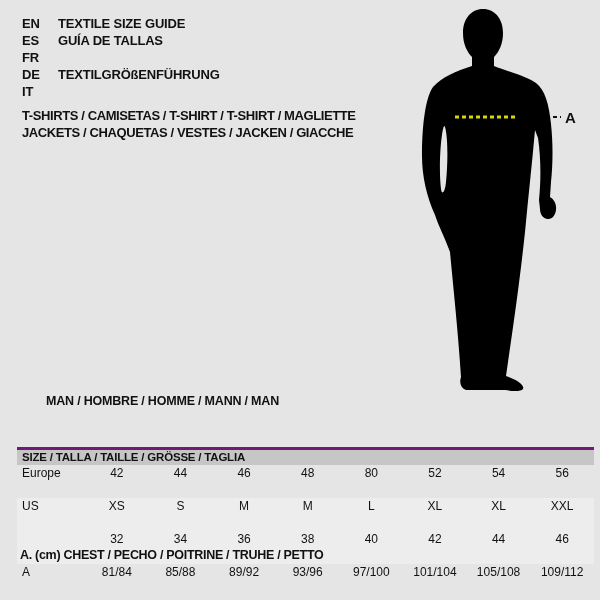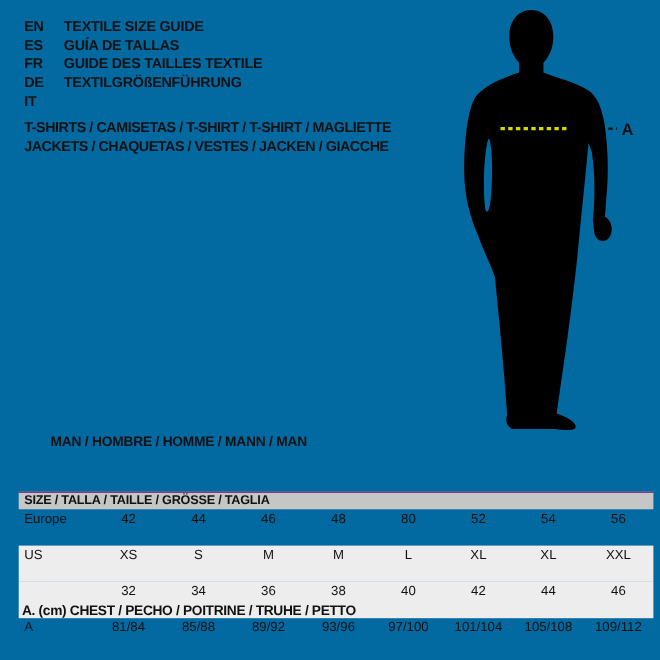--- a/index.html
+++ b/index.html
@@ -1,40 +1,40 @@
 <!DOCTYPE html>
 <html><head>
 <meta charset="utf-8">
 <style>
   html,body { margin:0; padding:0; }
   body {
     width:600px; height:600px; background:#ffffff;
     font-family:"Liberation Sans", sans-serif; color:#111111;
     -webkit-font-smoothing:antialiased;
   }
-  .page { position:relative; width:600px; height:600px; overflow:hidden; background:#0369a1; }
+  .page { position:relative; width:600px; height:600px; overflow:hidden; background:#e5e5e5; }
 
   
   .lang-block { position:absolute; left:22px; top:15px; }
   .lang-row { display:flex; height:17px; line-height:17px; font-size:13px; font-weight:bold; letter-spacing:-0.2px; }
   .lang-code { width:36px; flex:0 0 36px; }
 
   
   .cat-block { position:absolute; left:22px; top:107px; font-size:13px; font-weight:bold; line-height:17px; letter-spacing:-0.4px; white-space:nowrap; }
 
   
   .figure-wrap { position:absolute; left:398px; top:0; width:190px; height:400px; }
 
   
   .section-title { position:absolute; left:22px; top:394px; font-size:12.5px; font-weight:bold; letter-spacing:-0.2px;margin-left:24px; }
 
   
   .size-table { position:absolute; left:17px; top:447px; width:577px; font-size:12px; }
   .t-header {
-    background:#c6c6c6; border-top:1px solid #701a75;
+    background:#c6c6c6; border-top:3px solid #701a75;
     height:15px; line-height:15px; padding-left:5px;
     font-weight:bold; font-size:11.5px; letter-spacing:-0.2px;
   }
   .t-row { display:grid; grid-template-columns:68px repeat(8, 1fr); height:33px; line-height:17px; }
   .t-row.striped { background:#ededed; }
   .t-label { padding-left:5px; text-align:left; }
   .t-cell { text-align:center; }
 
   
   .footnote { position:absolute; left:20px; top:548px; font-size:12.5px; font-weight:bold; letter-spacing:-0.3px; white-space:nowrap;text-align:center; }
@@ -48,21 +48,20 @@
     <div class="lang-row">
       <span class="lang-code">EN</span>
       <span class="lang-label">TEXTILE SIZE GUIDE</span>
     </div>
     <div class="lang-row">
       <span class="lang-code">ES</span>
       <span class="lang-label">GUÍA DE TALLAS</span>
     </div>
     <div class="lang-row">
       <span class="lang-code">FR</span>
-      <span class="lang-label">GUIDE DES TAILLES TEXTILE</span>
     </div>
     <div class="lang-row">
       <span class="lang-code">DE</span>
       <span class="lang-label">TEXTILGRÖßENFÜHRUNG</span>
     </div>
     <div class="lang-row">
       <span class="lang-code">IT</span>
     </div>
   </div>
 

